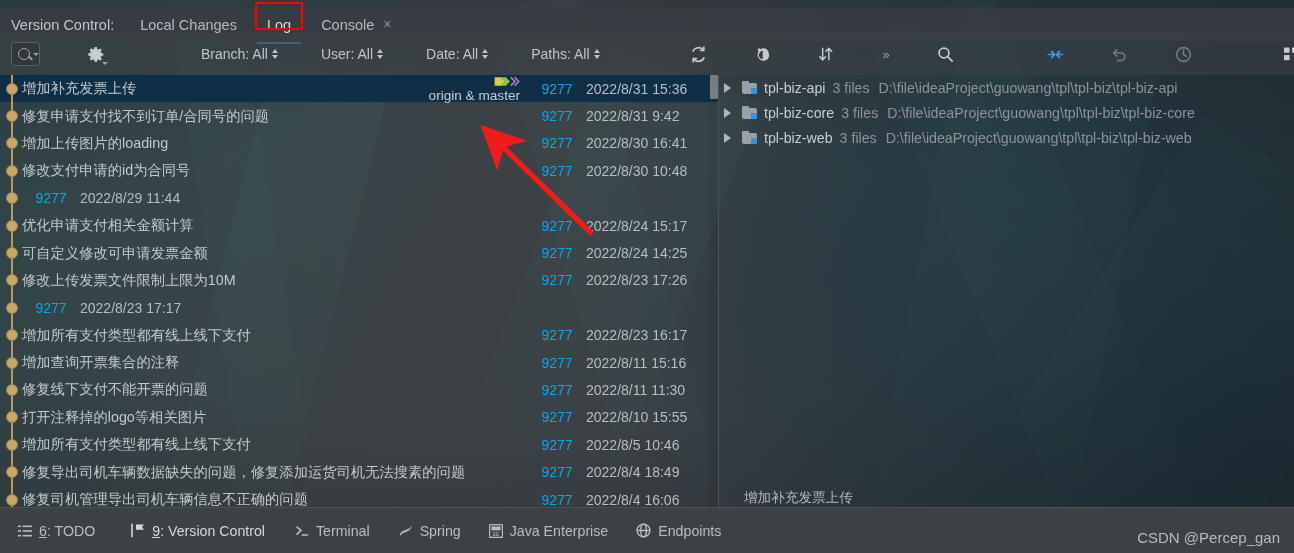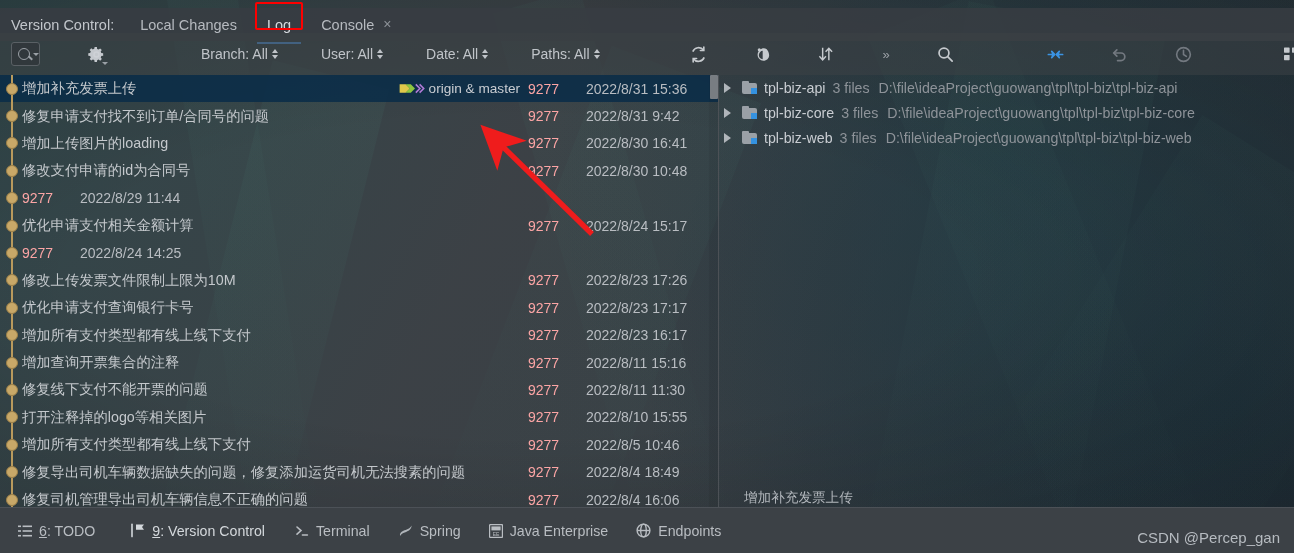--- a/index.html
+++ b/index.html
@@ -104,23 +104,23 @@
   .row.sel { background: rgba(10,44,72,0.88); }
   .graph { position:relative; width: 22px; height: 100%; flex: 0 0 22px; }
   .graph::before {
     content:""; position:absolute; left: 10.5px; top:0; bottom:0; width: 2px; background:#b99a5d;
   }
   .graph .node {
     position:absolute; left:5.5px; top:50%; margin-top:-6px; width:12px; height:12px;
     border-radius:50%; background:#c8a868; border:1px solid #9d8149;
   }
   .subject { flex: 1 1 auto; white-space: nowrap; overflow: hidden; text-overflow: ellipsis; padding-right: 8px; }
-  .refs { display:flex; align-items:center; margin-right: 8px; white-space:nowrap; }
+  .refs { display:flex; align-items:flex-end; margin-right: 8px; white-space:nowrap;flex-direction:column; }
   .reflabel { color:#c9cdd2; font-size:13.6px; margin-left:4px; }
-  .hash { width: 58px; text-align: left; color:#fca5a5; font-size: 14px; }
+  .hash { width: 58px; text-align: center; color:#0ea5e9; font-size: 14px; }
   .when { width: 132px; text-align: left; color:#b9bdc2; font-size: 14px; }
 
   .vscroll {
     position:absolute; right:0; top:75px; width: 9px; height: 432px;
     background: rgba(0,0,0,0.05);
   }
   .vscroll .thumb { position:absolute; top:0; left:1px; width: 8px; height: 24px; background:#787d82; border-radius:1px; }
 
   .hsplit {
     position:absolute; left:0; top:507px; width:718px; height:2px; background: rgba(0,0,0,0.25);
@@ -368,36 +368,36 @@
           <div class="node"></div>
         </div>
         <div class="subject">优化申请支付相关金额计算</div>
         <div class="hash">9277</div>
         <div class="when">2022/8/24 15:17</div>
       </div>
       <div class="row">
         <div class="graph">
           <div class="node"></div>
         </div>
+        <div class="subject">可自定义修改可申请发票金额</div>
         <div class="hash">9277</div>
         <div class="when">2022/8/24 14:25</div>
       </div>
       <div class="row">
         <div class="graph">
           <div class="node"></div>
         </div>
         <div class="subject">修改上传发票文件限制上限为10M</div>
         <div class="hash">9277</div>
         <div class="when">2022/8/23 17:26</div>
       </div>
       <div class="row">
         <div class="graph">
           <div class="node"></div>
         </div>
-        <div class="subject">优化申请支付查询银行卡号</div>
         <div class="hash">9277</div>
         <div class="when">2022/8/23 17:17</div>
       </div>
       <div class="row">
         <div class="graph">
           <div class="node"></div>
         </div>
         <div class="subject">增加所有支付类型都有线上线下支付</div>
         <div class="hash">9277</div>
         <div class="when">2022/8/23 16:17</div>

